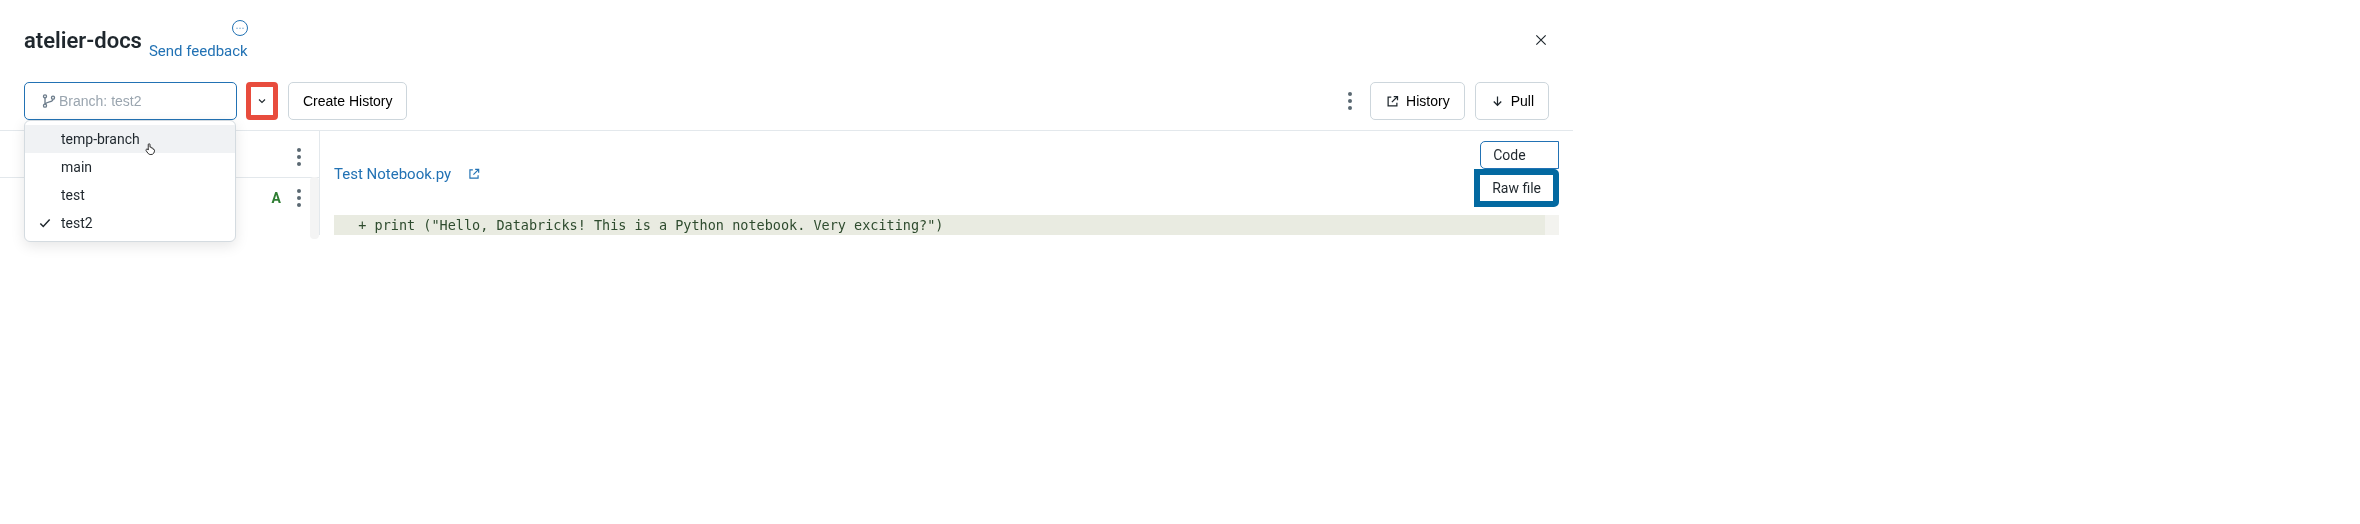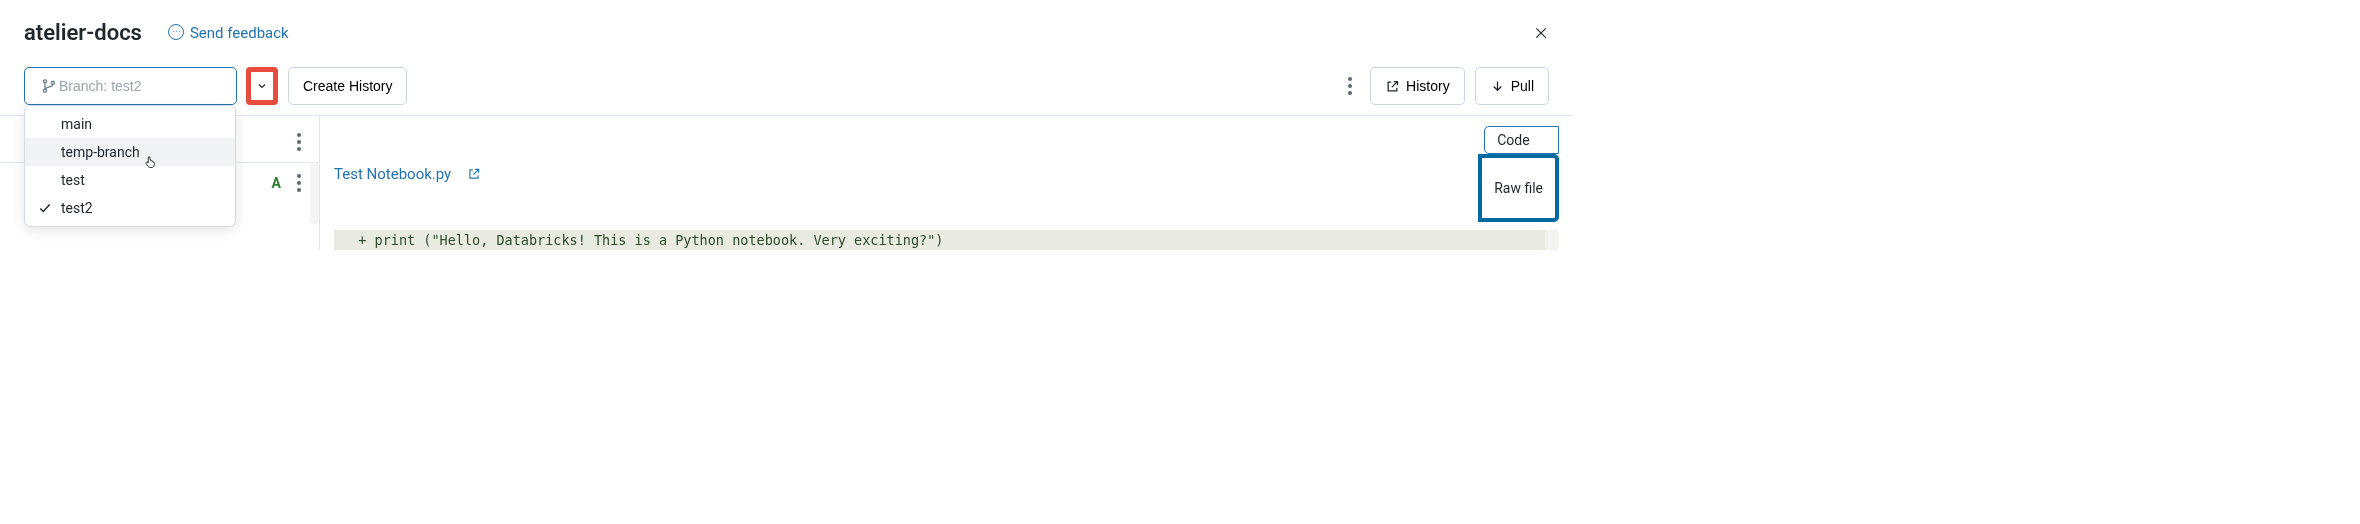--- a/index.html
+++ b/index.html
@@ -13,33 +13,34 @@
     height: 349px;
     position: relative;
     overflow: hidden;
   }
 
   
   .header {
     display: flex;
     align-items: center;
     padding: 20px 20px 2px 24px;
-    gap: 26px;
+    gap: 7px;
   }
   .title {
     font-size: 22px;
     font-weight: 600;
   }
   .feedback-link {
     display: inline-flex;
-    align-items: flex-start;
+    align-items: flex-end;
     gap: 6px;
     color: #2272b4;
     font-size: 15px;
     text-decoration: none;
+    flex-direction: column;
   }
   .chat-icon {
     width: 16px; height: 16px;
     border: 1.5px solid #2272b4;
     border-radius: 50%;
     position: relative;
     display: inline-flex;
     align-items: center;
     justify-content: center;
   }
@@ -238,23 +239,23 @@
     flex-direction: column;
   }
   .seg-left {
     border: 1.5px solid #2272b4;
     border-radius: 5px 0 0 5px;
     padding: 5px 12px;
     font-size: 14px;
     background: #fff;
   }
   .seg-right {
-    border: 4px solid #0369a1;
+    border: 6px solid #0369a1;
     border-radius: 0 5px 5px 0;
-    padding: 22px 12px;
+    padding: 5px 12px;
     font-size: 14px;
     background: #fff;
     margin-left: -6px;
   }
 
   .cmd-label {
     font-family: "SFMono-Regular", Menlo, Consolas, monospace;
     font-size: 13.5px;
     color: #6b7b8a;
     padding: 0 2px 3px 2px;
@@ -328,32 +329,32 @@
     <button class="btn">
       <svg viewBox="0 0 24 24">
           <path d="M12 4v14"></path>
           <polyline points="6 12 12 18 18 12"></polyline>
         </svg>
       <span>Pull</span>
     </button>
   </div>
 
   <div class="dropdown">
-    <div class="dropdown-item">
-      <span class="check"></span>
-      <span class="label">main</span>
-    </div>
     <div class="dropdown-item hovered" style="position:relative">
       <span class="check"></span>
       <span class="label">temp-branch</span>
       <span class="cursor-hand" style="left:118px; top:16px;">
         <svg viewBox="0 0 24 24" width="14" height="16">
             <path fill="#fff" stroke="#000" stroke-width="1.4" d="M9 10V4.5a1.5 1.5 0 1 1 3 0V9l1-.2a1.4 1.4 0 0 1 1.7 1.1l.1.6 1-.1a1.4 1.4 0 0 1 1.6 1.3l.1 1 .9.1a1.4 1.4 0 0 1 1.3 1.5c0 1.8-.3 3.4-1.4 5-1 1.5-2.6 2.2-4.8 2.2-2.6 0-4-.9-5.3-2.6L5.5 15c-.7-1-.5-2.1.5-2.7.8-.5 1.8-.2 2.4.6l.6.9V10z"></path>
           </svg>
       </span>
+    </div>
+    <div class="dropdown-item">
+      <span class="check"></span>
+      <span class="label">main</span>
     </div>
     <div class="dropdown-item">
       <span class="check"></span>
       <span class="label">test</span>
     </div>
     <div class="dropdown-item">
       <span class="check">
         <svg viewBox="0 0 24 24">
             <polyline points="4 13 9 18 20 6"></polyline>
           </svg>

